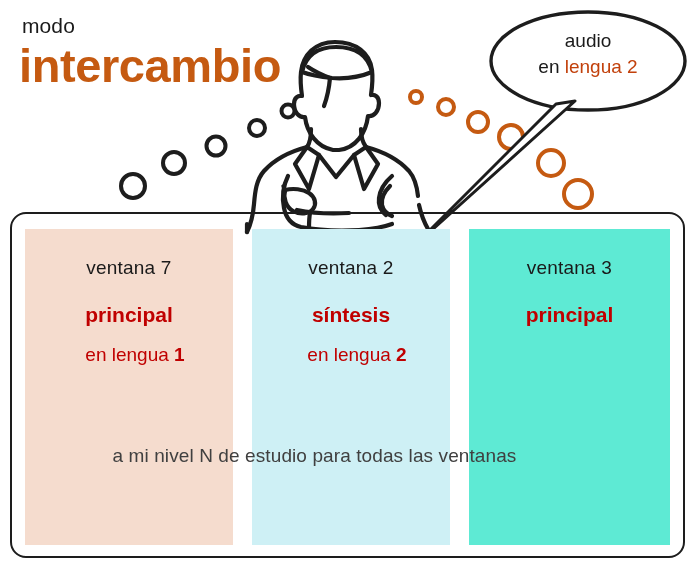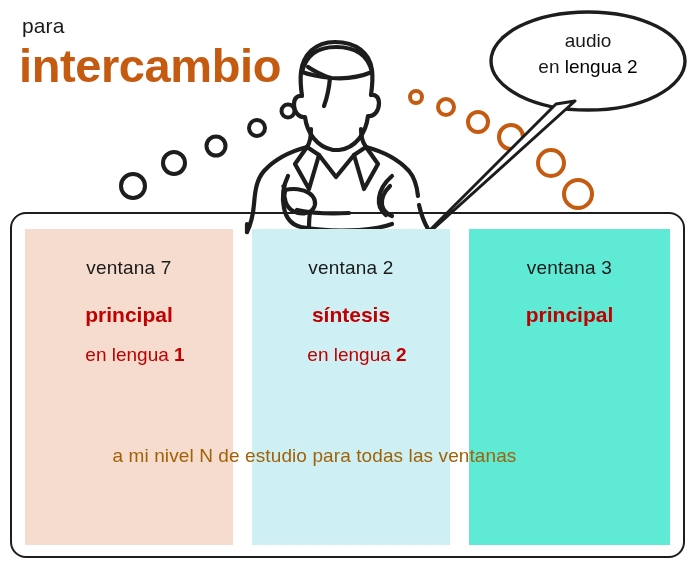--- a/index.html
+++ b/index.html
@@ -57,21 +57,21 @@
     position: absolute;
     left: 500px;
     top: 28px;
     width: 176px;
     text-align: center;
     font-size: 19px;
     color: #1a1a1a;
     line-height: 1.35;
   }
   .bubble-text .row2 { white-space: nowrap; }
-  .accent-orange { color: #000000; }
+  .accent-orange { color: #c2410c; }
 
   
   .panel {
     position: absolute;
     left: 10px;
     top: 212px;
     width: 675px;
     height: 346px;
     border: 2.5px solid #1d1d1d;
     border-radius: 16px;
@@ -119,31 +119,31 @@
   .win-lang b { font-weight: bold; }
 
   
   .footer-note {
     position: absolute;
     left: 0;
     top: 446px;
     width: 629px;
     text-align: center;
     font-size: 19px;
-    color: #a16207;
+    color: #404040;
     line-height: 1;
     letter-spacing: 0.1px;
   }
 </style>
 </head>
 <body>
 
 <div id="stage">
 
-  <div class="modo-label">para</div>
+  <div class="modo-label">modo</div>
   <div class="title-main">intercambio</div>
 
   <svg class="art-layer" viewBox="0 0 695 571">
 
     <g fill="none" stroke="#1d1d1d" stroke-width="4.2" stroke-linecap="round" stroke-linejoin="round">
 
       <path d="M335 42 c-20 0 -32 13 -34 30 c-1 9 0 17 1 24
                c-4 -1 -8 2 -8 8 c0 8 5 14 11 13
                c2 16 12 30 28 33 c2 0 4 0 6 0
                c17 -2 27 -17 29 -34

